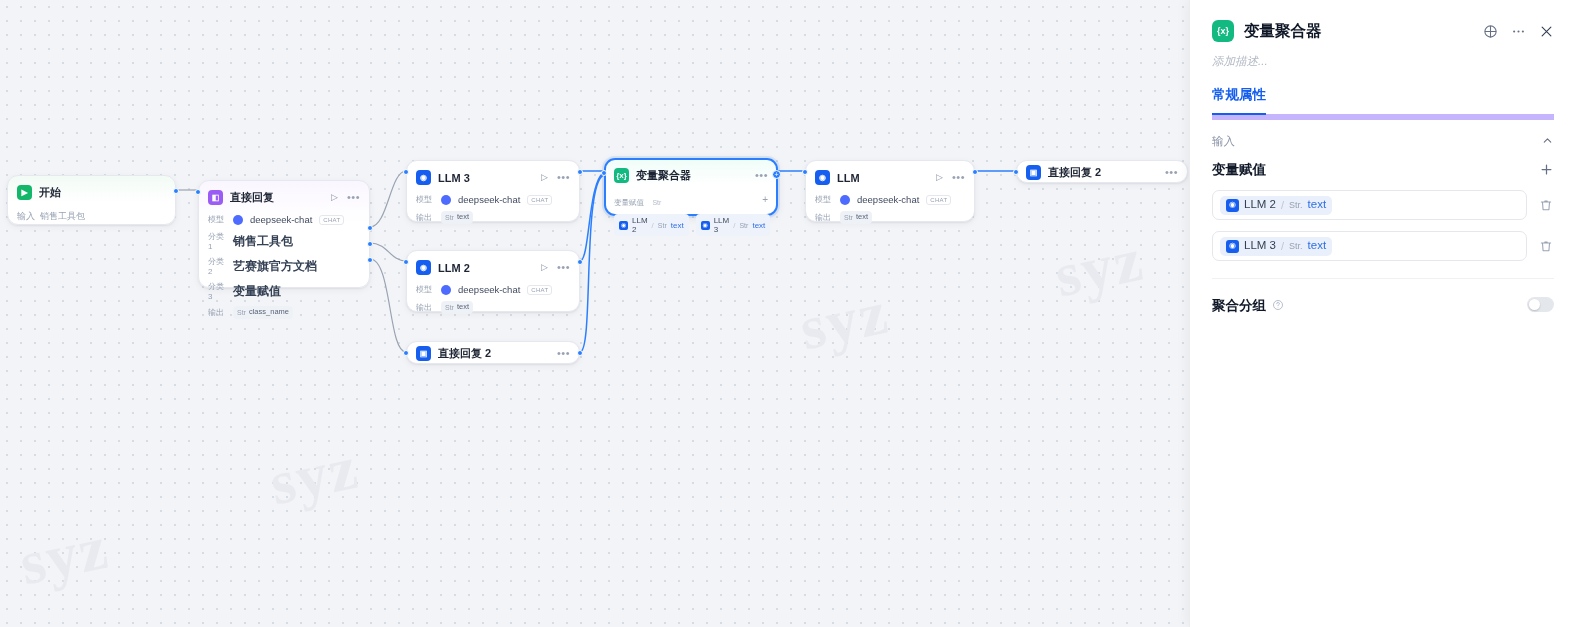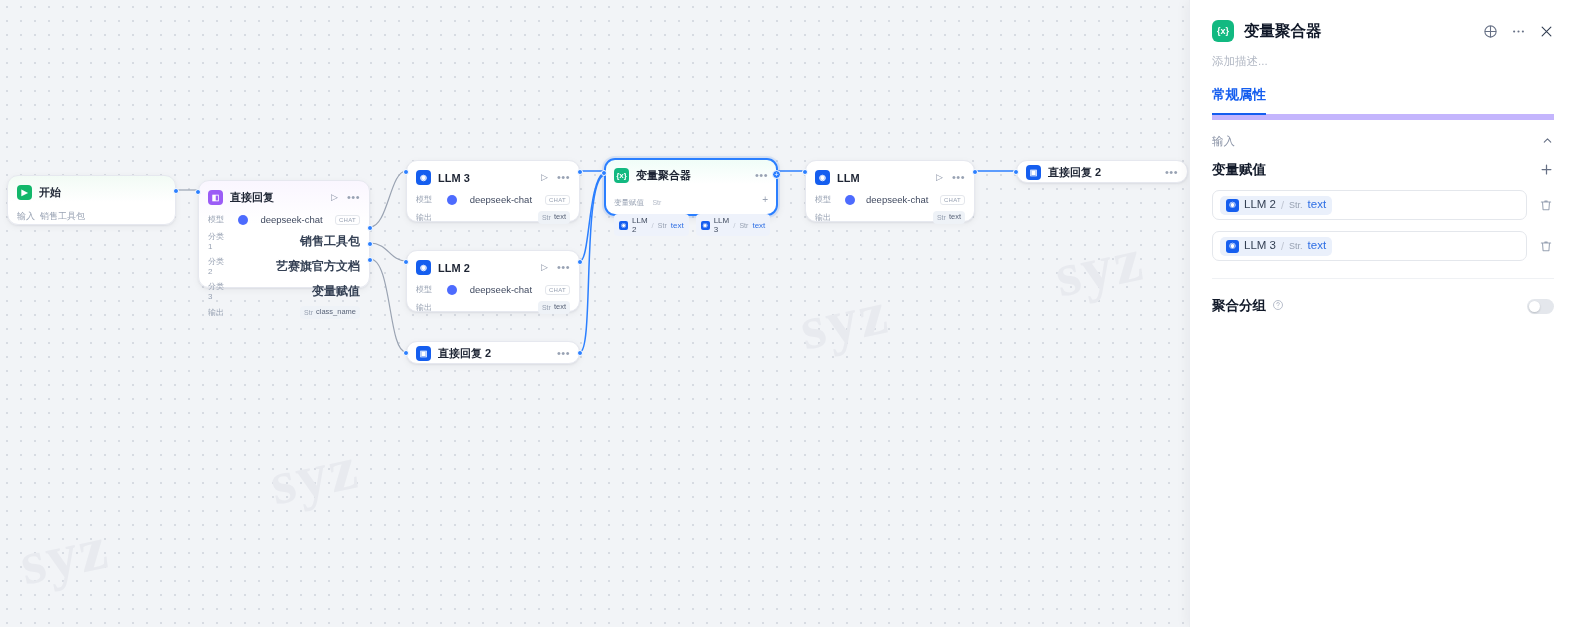--- a/index.html
+++ b/index.html
@@ -57,21 +57,21 @@
     flex: 1 1 auto;
   }
   .node-head-actions { display: flex; align-items: center; gap: 8px; flex: 0 0 auto; }
   .ico-run {
     width: 9px; height: 9px; color: #8a93a6;
     display:flex; align-items:center; justify-content:center; font-size: 9px; line-height: 1;
   }
   .ico-dots { color: #98a2b3; font-size: 11px; letter-spacing: .5px; line-height: 6px; height: 7px; }
 
   .node-body { margin-top: 7px; display: flex; flex-direction: column; gap: 5px; }
-  .row { display: flex; align-items: center; gap: 7px; min-height: 13px; justify-content: space-between; }
+  .row { display: flex; align-items: center; gap: 7px; min-height: 13px; }
   .row-label { font-size: 8px; color: #98a2b3; flex: 0 0 auto; width: 18px; }
   .model-name { font-size: 9.5px; color: #404a60; font-weight: 400; }
   .chat-badge {
     font-size: 6px; color: #98a2b3; border: 1px solid #e4e7ec;
     border-radius: 3px; padding: 1px 3px; line-height: 1; letter-spacing: .3px;
   }
   .ds-dot {
     width: 10px; height: 10px; border-radius: 50%;
     background: #4d6bfe; flex: 0 0 auto;
     display: inline-block;
@@ -127,21 +127,21 @@
   .panel-title-row { display: flex; align-items: center; gap: 10px; }
   .panel-icon {
     width: 22px; height: 22px; border-radius: 6px;
     background: #12b981;
     display: flex; align-items: center; justify-content: center;
     color: #fff; font-size: 9px; font-weight: 700; flex: 0 0 auto;
   }
   .panel-title { font-size: 15.5px; font-weight: 700; color: #101828; flex: 1 1 auto; }
   .panel-actions { display: flex; align-items: center; gap: 13px; color: #667085; }
   .pa-icon { cursor: pointer; display:flex; align-items:center; justify-content:center; }
-  .panel-desc { font-size: 11.5px; color: #b2b8c4; margin-top: 12px; }
+  .panel-desc { font-size: 11.5px; color: #b2b8c4; margin-top: 12px; font-style: italic; }
 
   .tabs { margin: 17px 22px 0 22px; border-bottom: 6px solid #c4b5fd; display: flex; }
   .tab {
     font-size: 13.5px; font-weight: 700; color: #155eef;
     padding-bottom: 9px; border-bottom: 2px solid #155eef; margin-bottom: -1px;
   }
 
   .section { padding: 14px 22px 0 22px; }
   .sec-head { display: flex; align-items: center; justify-content: space-between; }
   .sec-title { font-size: 11.5px; color: #8a93a6; }
@@ -166,21 +166,21 @@
     color: #fff; font-size: 8px; flex: 0 0 auto;
   }
   .var-pill .nm { font-size: 11.5px; color: #344054; }
   .var-pill .sl { font-size: 11px; color: #c0c6d2; }
   .var-pill .ty { font-size: 9px; color: #98a2b3; }
   .var-pill .vl { font-size: 11.5px; color: #2f6fe4; }
   .trash { width: 16px; color: #98a2b3; display:flex; align-items:center; justify-content:center; cursor: pointer; }
 
   .divider { height: 1px; background: #eff1f4; margin: 17px 22px 0 22px; }
 
-  .toggle-row { display: flex; align-items: center; justify-content: space-between; padding: 18px 22px 0 22px; }
+  .toggle-row { display: flex; align-items: flex-start; justify-content: space-between; padding: 18px 22px 0 22px; }
   .toggle-left { display: flex; align-items: center; gap: 6px; }
   .toggle-label { font-size: 13.5px; font-weight: 700; color: #101828; }
   .help-ico { color: #b4bbc8; font-size: 11px; }
   .switch {
     width: 27px; height: 15px; border-radius: 9px; background: #e4e7ec;
     position: relative; cursor: pointer; flex: 0 0 auto;
   }
   .switch .knob {
     position: absolute; left: 2px; top: 2px; width: 11px; height: 11px;
     border-radius: 50%; background: #fff; box-shadow: 0 1px 2px rgba(16,24,40,.2);

